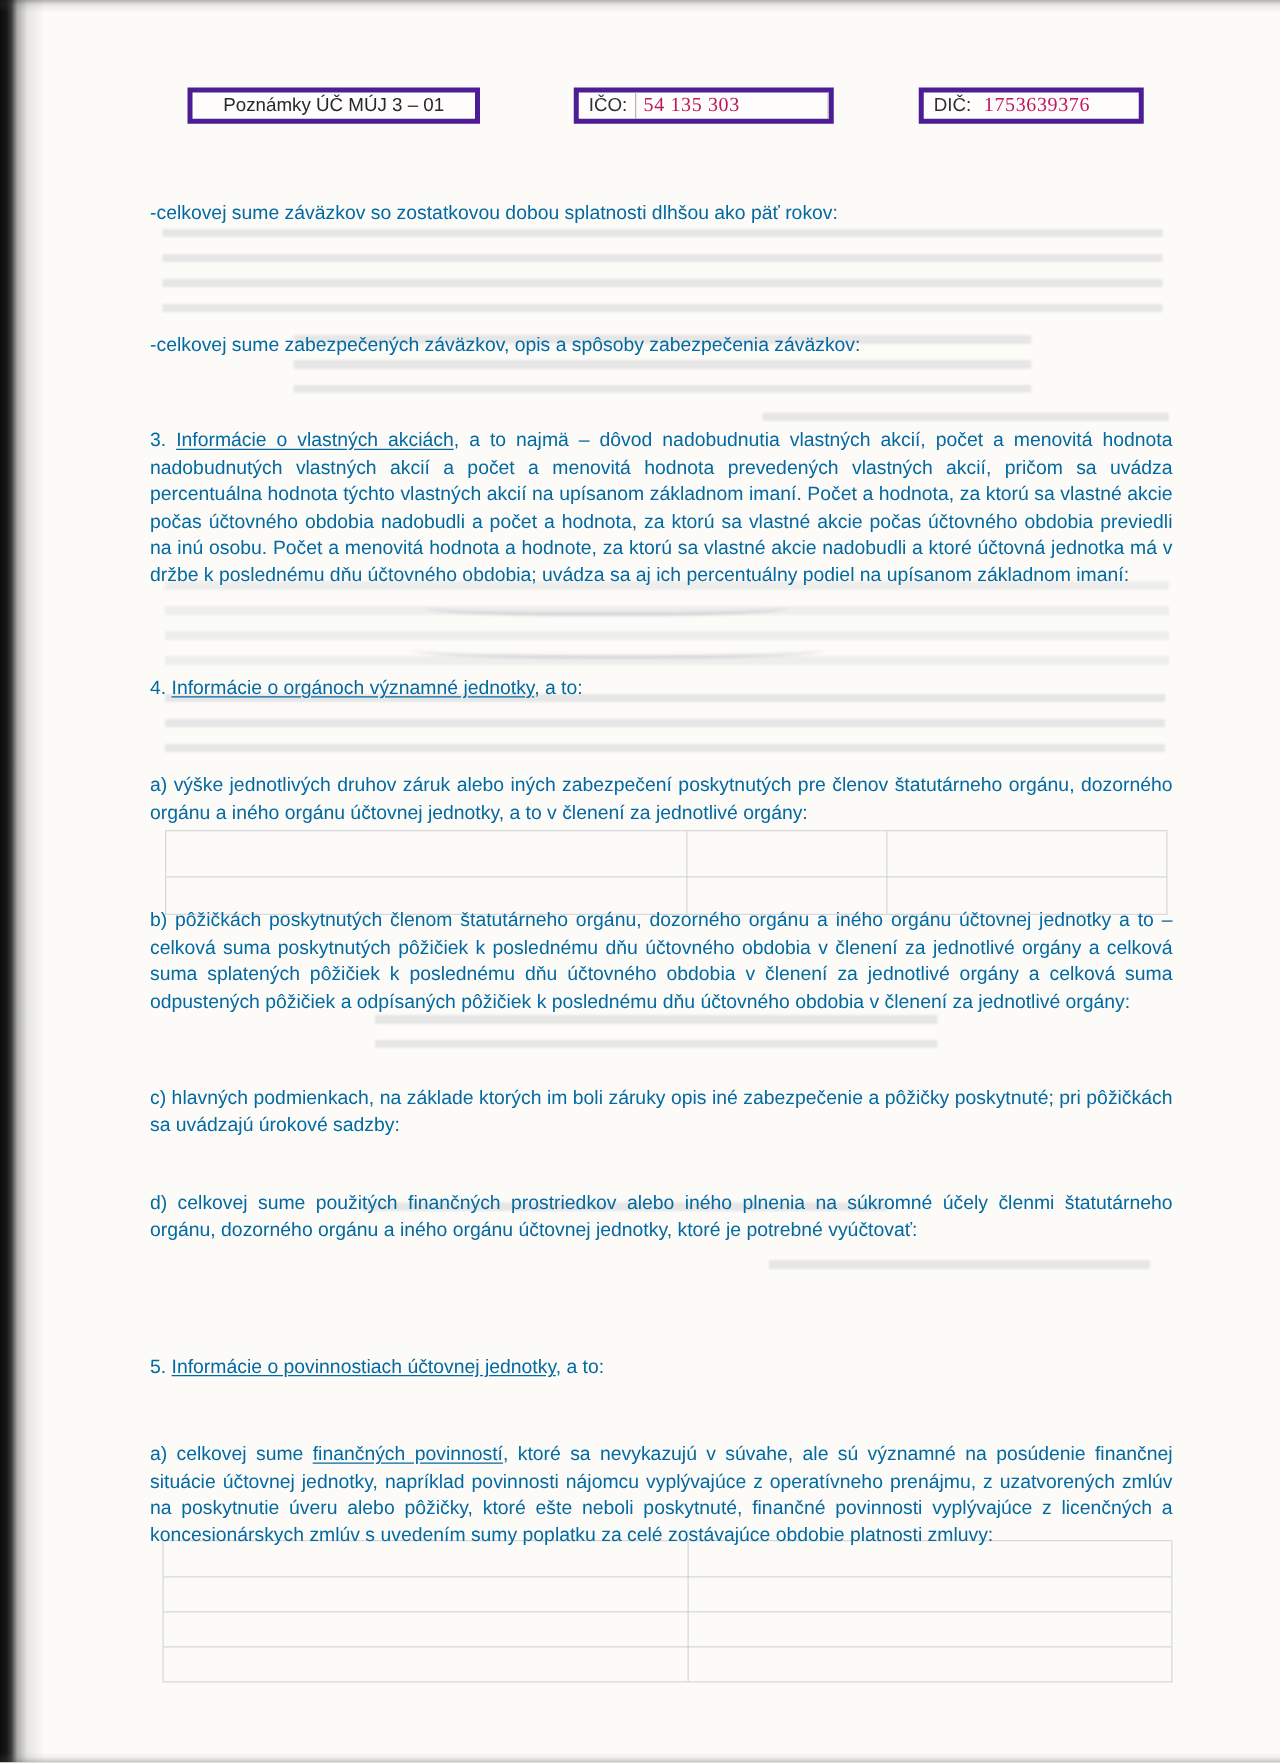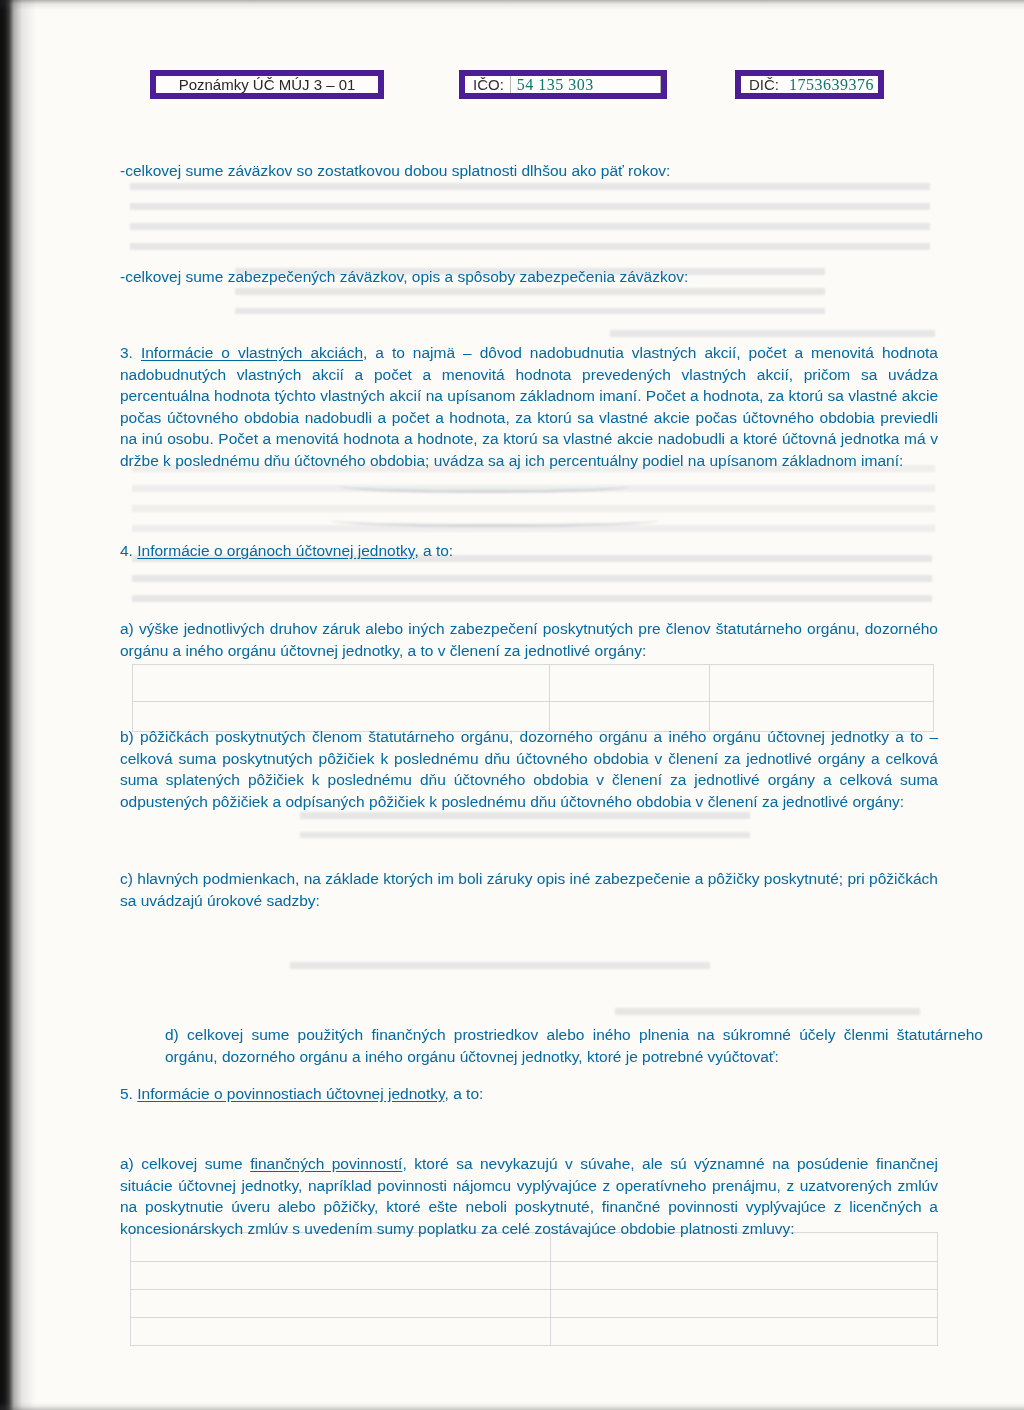--- a/index.html
+++ b/index.html
@@ -38,49 +38,49 @@
     opacity:0.6; filter:blur(0.4px);
   }
   .bleed-col { position:absolute; top:0; bottom:0; width:0; border-left:1px solid rgba(138,148,158,0.55); }
   .bleed-row { position:absolute; left:0; right:0; height:0; border-top:1px solid rgba(138,148,158,0.55); }
   .bleed-scribble {
     position:absolute; z-index:1; height:12px; opacity:0.4; filter:blur(1.1px);
     border-bottom:3px solid rgba(110,120,145,0.6); border-radius:45%;
   }
   
   .hbox {
-    position:absolute; height:29px; border:6px solid #4c1d95; background:rgba(255,255,255,0.6);
+    position:absolute; height:29px; border:4px solid #4c1d95; background:rgba(255,255,255,0.6);
     display:flex; align-items:center; box-sizing:border-box; z-index:10;
     font-size:15px;
   }
   .title-box { left:150px; top:70px; width:234px; justify-content:center; }
   .ico-box   { left:459px; top:70px; width:208px; padding-left:8px;align-items:center; }
-  .dic-box   { left:735px; top:70px; width:149px; padding-left:8px; }
+  .dic-box   { left:735px; top:70px; width:180px; padding-left:8px; }
   .hlabel { color:#2f2f31; }
   .hvalue-inner {
     flex:1; align-self:stretch; margin-left:6px; display:flex; align-items:center;
     border:1px solid #b7b7b0; border-top:none; border-bottom:none; padding-left:6px;
   }
-  .hvalue { font-family:"Liberation Serif", serif; font-size:16px; color:#0f766e; letter-spacing:0.5px; }
+  .hvalue { font-family:"Liberation Serif", serif; font-size:16px; color:#be185d; letter-spacing:0.5px; }
   .dic-box .hvalue { margin-left:10px; }
   
   .para {
     position:absolute; left:120px; width:818px; z-index:10;
     font-size:15.5px; line-height:21.5px; color:#0369a1; margin:0;
   }
   .just { text-align:justify; }
   .u { text-decoration:underline; text-underline-offset:2px; }
   .p-dash1 { top:160px; }
   .p-dash2 { top:266px; }
   .p-sec3  { top:342px; }
   .p-sec4  { top:540px; }
   .p-s4a   { top:618px; }
   .p-s4b   { top:726px; }
   .p-s4c   { top:868px; }
-  .p-s4d   { top:1024px;margin-left:45px; }
+  .p-s4d   { top:952px; }
   .p-sec5  { top:1083px; }
   .p-s5a   { top:1153px; }
 </style>
 </head>
 <body>
 
 <div class="page">
 
   <div class="scan-edge-left"></div>
   <div class="scan-edge-top"></div>
@@ -121,21 +121,21 @@
     <span class="hlabel">DIČ:</span>
     <span class="hvalue">1753639376</span>
   </div>
 
   <p class="para p-dash1">-celkovej sume záväzkov so zostatkovou dobou splatnosti dlhšou ako päť rokov:</p>
 
   <p class="para p-dash2">-celkovej sume zabezpečených záväzkov, opis a spôsoby zabezpečenia záväzkov:</p>
 
   <p class="para p-sec3 just"><span>3. </span><span class="u">Informácie o vlastných akciách</span><span>, a to najmä – dôvod nadobudnutia vlastných akcií, počet a menovitá hodnota nadobudnutých vlastných akcií a počet a menovitá hodnota prevedených vlastných akcií, pričom sa uvádza percentuálna hodnota týchto vlastných akcií na upísanom základnom imaní. Počet a hodnota, za ktorú sa vlastné akcie počas účtovného obdobia nadobudli a počet a hodnota, za ktorú sa vlastné akcie počas účtovného obdobia previedli na inú osobu. Počet a menovitá hodnota a hodnote, za ktorú sa vlastné akcie nadobudli a ktoré účtovná jednotka má v držbe k poslednému dňu účtovného obdobia; uvádza sa aj ich percentuálny podiel na upísanom základnom imaní:</span></p>
 
-  <p class="para p-sec4"><span>4. </span><span class="u">Informácie o orgánoch účtovnej jednotky</span><span>, a to:</span></p>
+  <p class="para p-sec4"><span>4. </span><span class="u">Informácie o orgánoch významné jednotky</span><span>, a to:</span></p>
 
   <p class="para p-s4a just">a) výške jednotlivých druhov záruk alebo iných zabezpečení poskytnutých pre členov štatutárneho orgánu, dozorného orgánu a iného orgánu účtovnej jednotky, a to v členení za jednotlivé orgány:</p>
 
   <p class="para p-s4b just">b) pôžičkách poskytnutých členom štatutárneho orgánu, dozorného orgánu a iného orgánu účtovnej jednotky a to – celková suma poskytnutých pôžičiek k poslednému dňu účtovného obdobia v členení za jednotlivé orgány a celková suma splatených pôžičiek k poslednému dňu účtovného obdobia v členení za jednotlivé orgány a celková suma odpustených pôžičiek a odpísaných pôžičiek k poslednému dňu účtovného obdobia v členení za jednotlivé orgány:</p>
 
   <p class="para p-s4c just">c) hlavných podmienkach, na základe ktorých im boli záruky opis iné zabezpečenie a pôžičky poskytnuté; pri pôžičkách sa uvádzajú úrokové sadzby:</p>
 
   <p class="para p-s4d just">d) celkovej sume použitých finančných prostriedkov alebo iného plnenia na súkromné účely členmi štatutárneho orgánu, dozorného orgánu a iného orgánu účtovnej jednotky, ktoré je potrebné vyúčtovať:</p>
 
   <p class="para p-sec5"><span>5. </span><span class="u">Informácie o povinnostiach účtovnej jednotky</span><span>, a to:</span></p>

